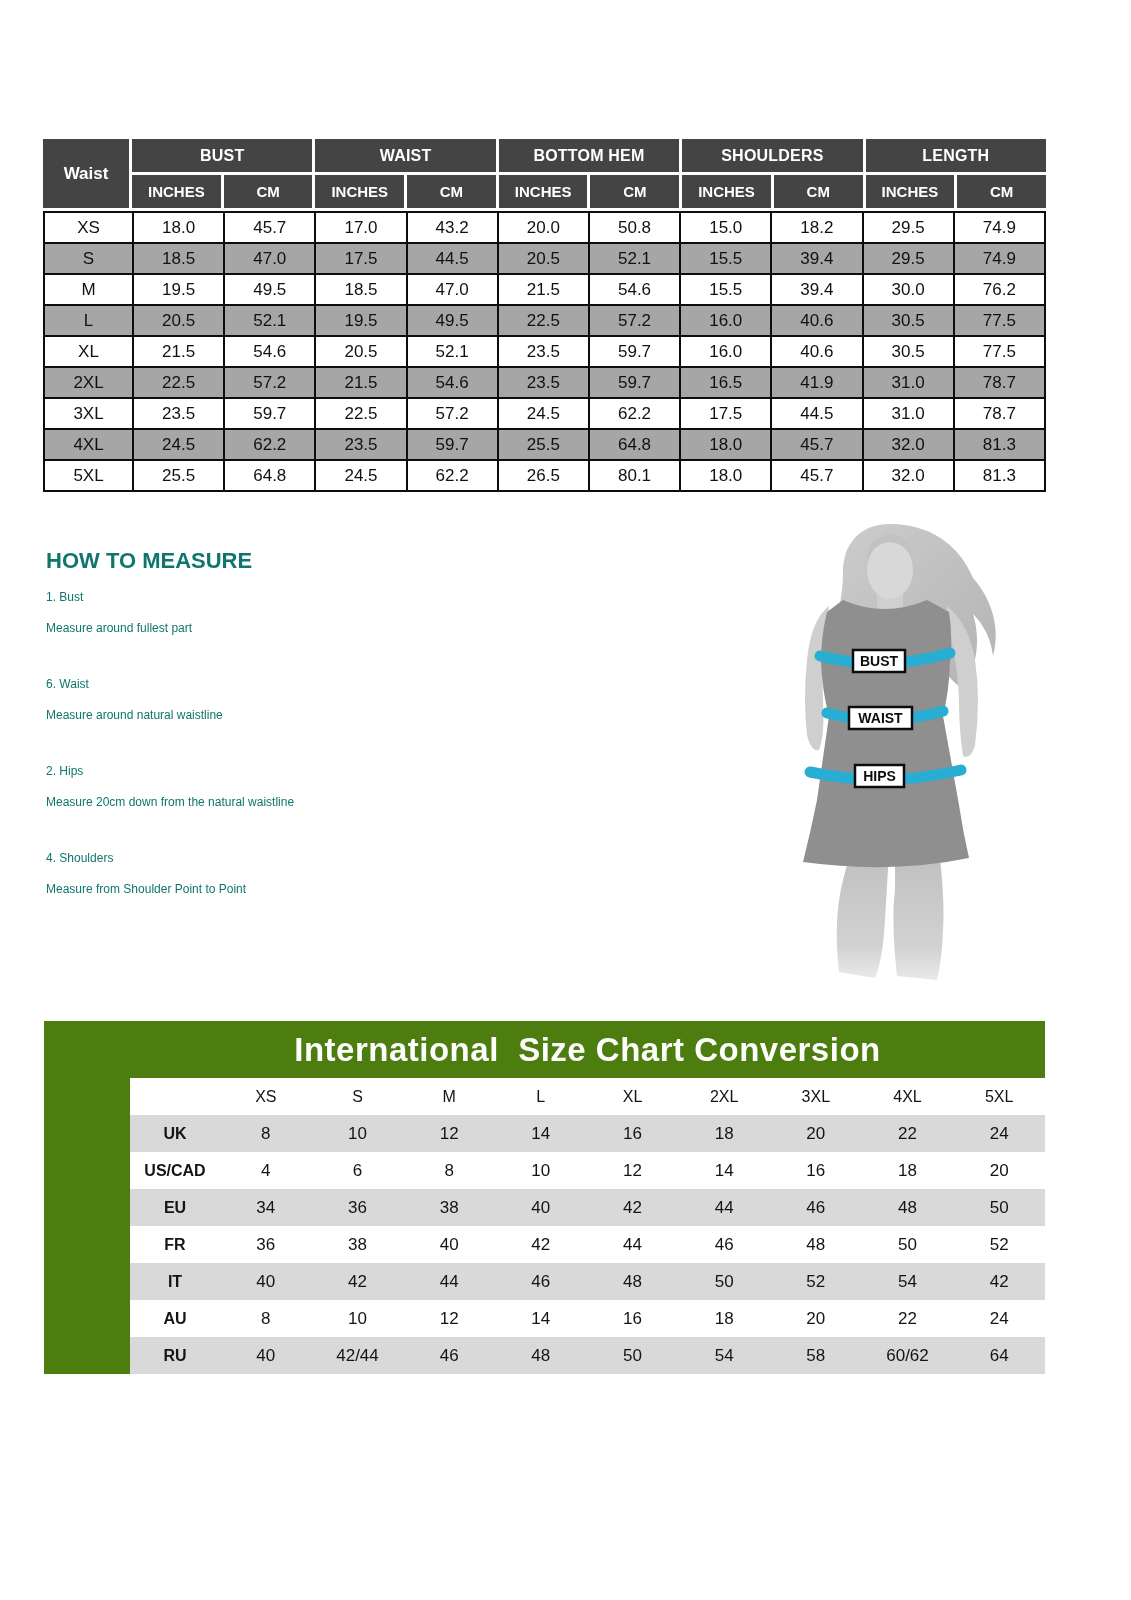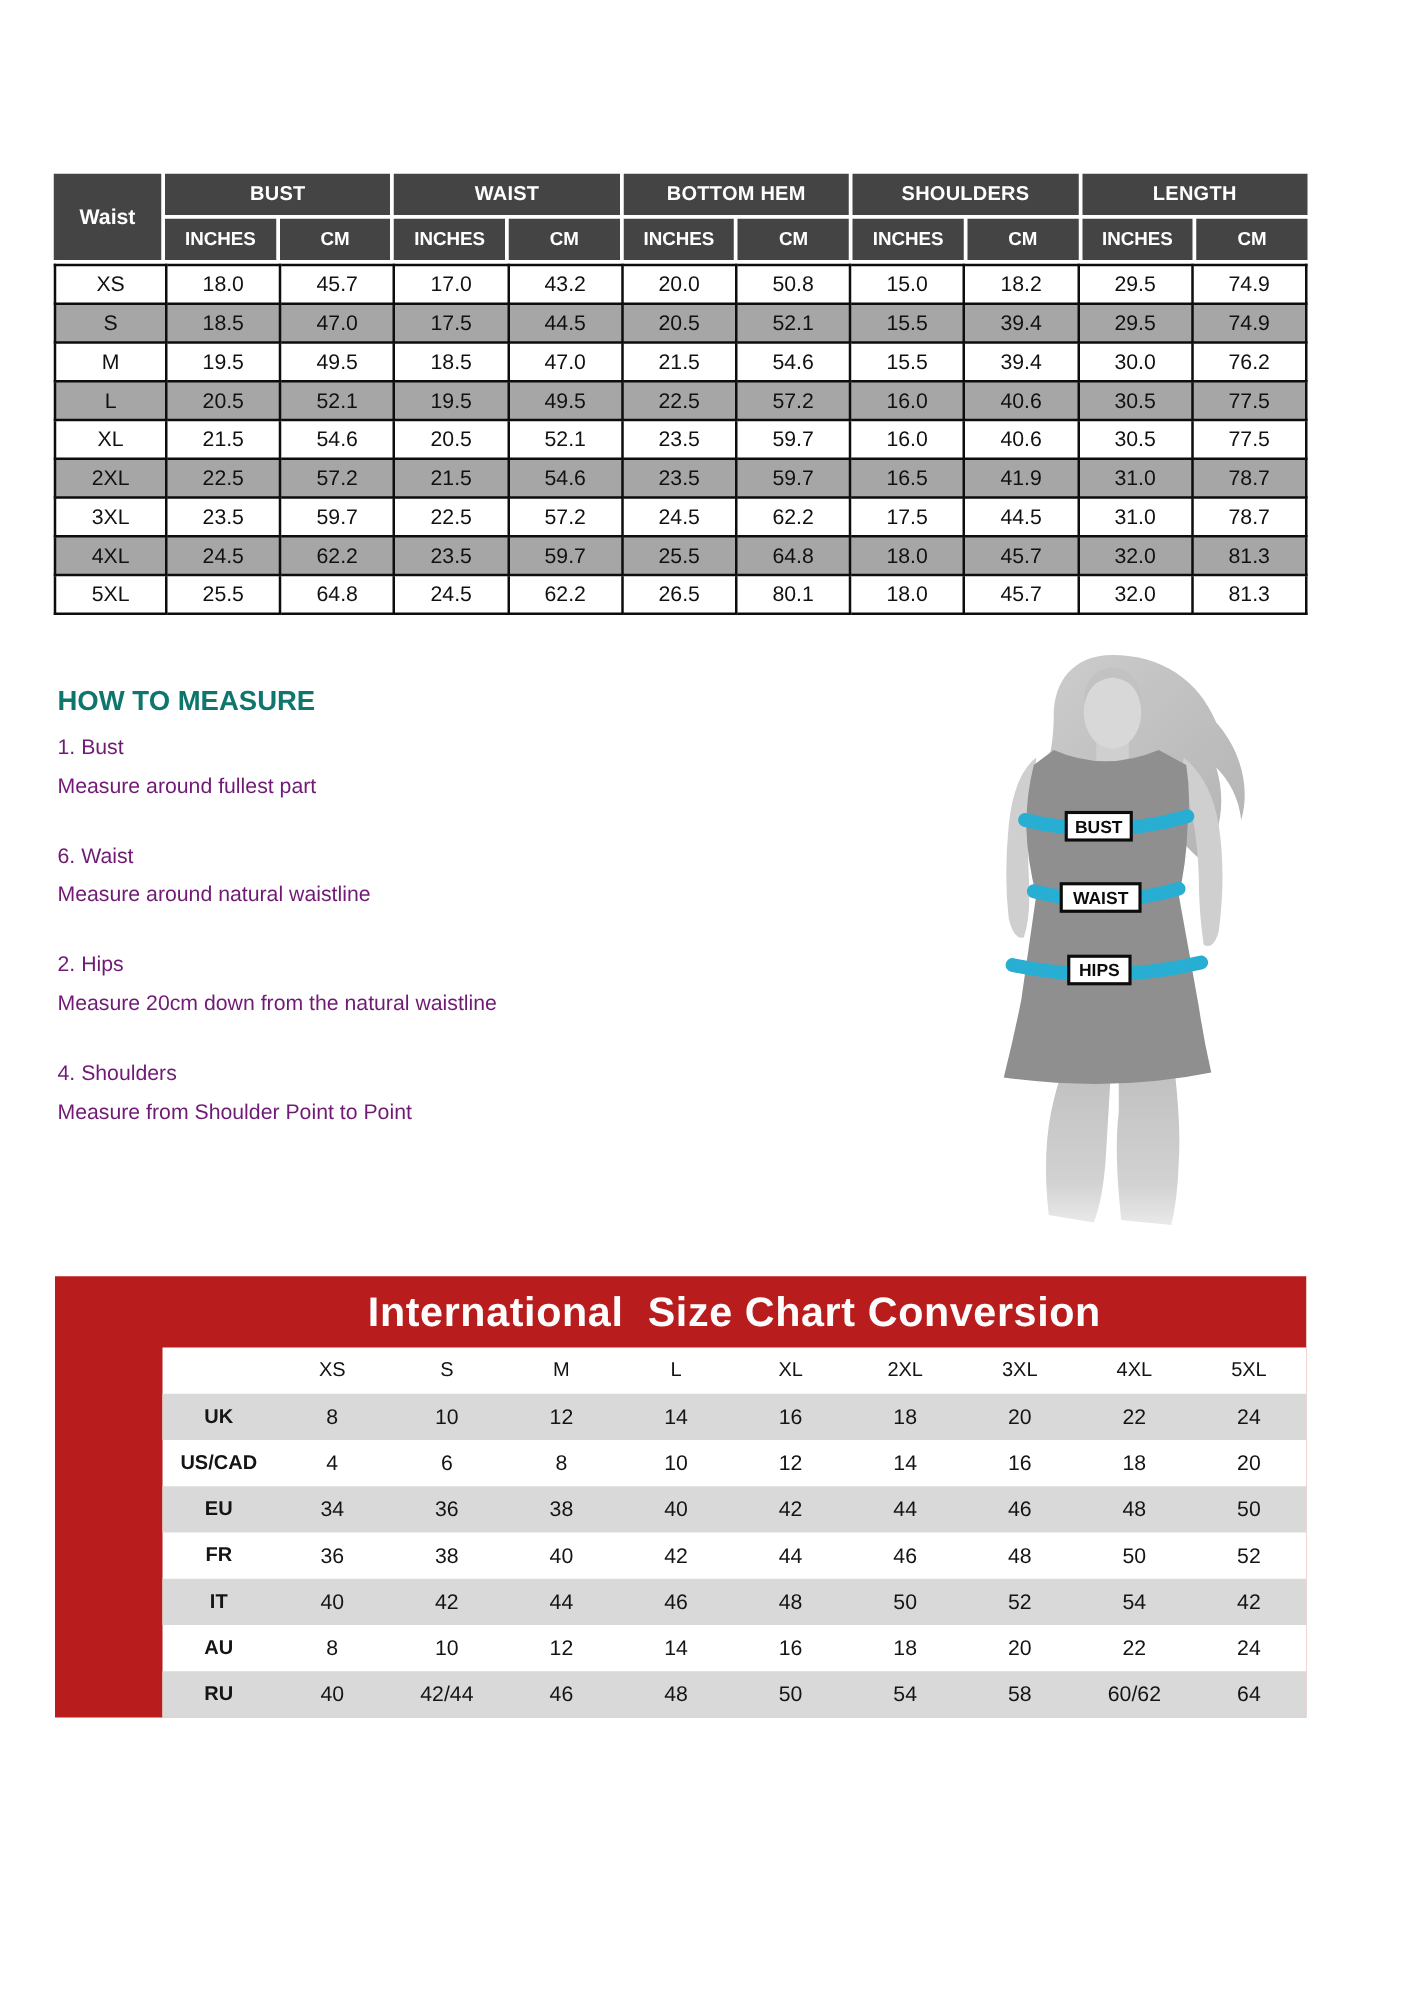--- a/index.html
+++ b/index.html
@@ -15,29 +15,29 @@
   .hcell.unit{font-size:15px;}
   .mbody{margin-top:3px;width:100%;border-collapse:collapse;table-layout:fixed;}
   .mbody td{border:2px solid #0d0d0d;height:29px;text-align:center;font-size:17px;padding:0;background:#fff;}
   .mbody tr:nth-child(even) td{background:#a6a6a6;}
 
   
   .howto{position:absolute;left:46px;top:548px;width:660px;}
   .howto h2{margin:0 0 8px 0;font-size:22px;font-weight:bold;color:#0f766e;}
   .howto .intro{margin:0 0 37px 0;font-size:16.5px;line-height:27px;color:#1c1c1c;}
   .step{margin-bottom:25px;}
-  .step p{margin:0;font-size:17px;line-height:31px;color:#701a75;}
+  .step p{margin:0;font-size:12px;line-height:31px;color:#0f766e;}
 
   
   .figure-wrap{position:absolute;left:763px;top:520px;width:252px;height:465px;}
   .figure-wrap svg{display:block;}
   .band-label-text{font-family:"Liberation Sans",sans-serif;font-size:14px;font-weight:bold;fill:#0c0c0c;}
 
   
-  .intl{position:absolute;left:44px;top:1021px;width:1001px;background:#b91c1c;}
+  .intl{position:absolute;left:44px;top:1021px;width:1001px;background:#4d7c0f;}
   .intl-title{margin-left:86px;width:915px;height:57px;display:flex;align-items:center;justify-content:center;
       color:#fdfdfd;font-size:33px;font-weight:bold;white-space:pre;letter-spacing:.5px;}
   .intl-table{margin-left:86px;width:915px;background:#fff;}
   .irow{display:grid;grid-template-columns:90px repeat(9,1fr);height:37px;}
   .irow:nth-child(even){background:#d9d9d9;}
   .icell{display:flex;align-items:center;justify-content:center;font-size:17px;color:#141414;}
   .icell.region{font-weight:bold;font-size:16px;}
   .irow.sizes .icell{font-size:16px;}
 </style>
 </head>

